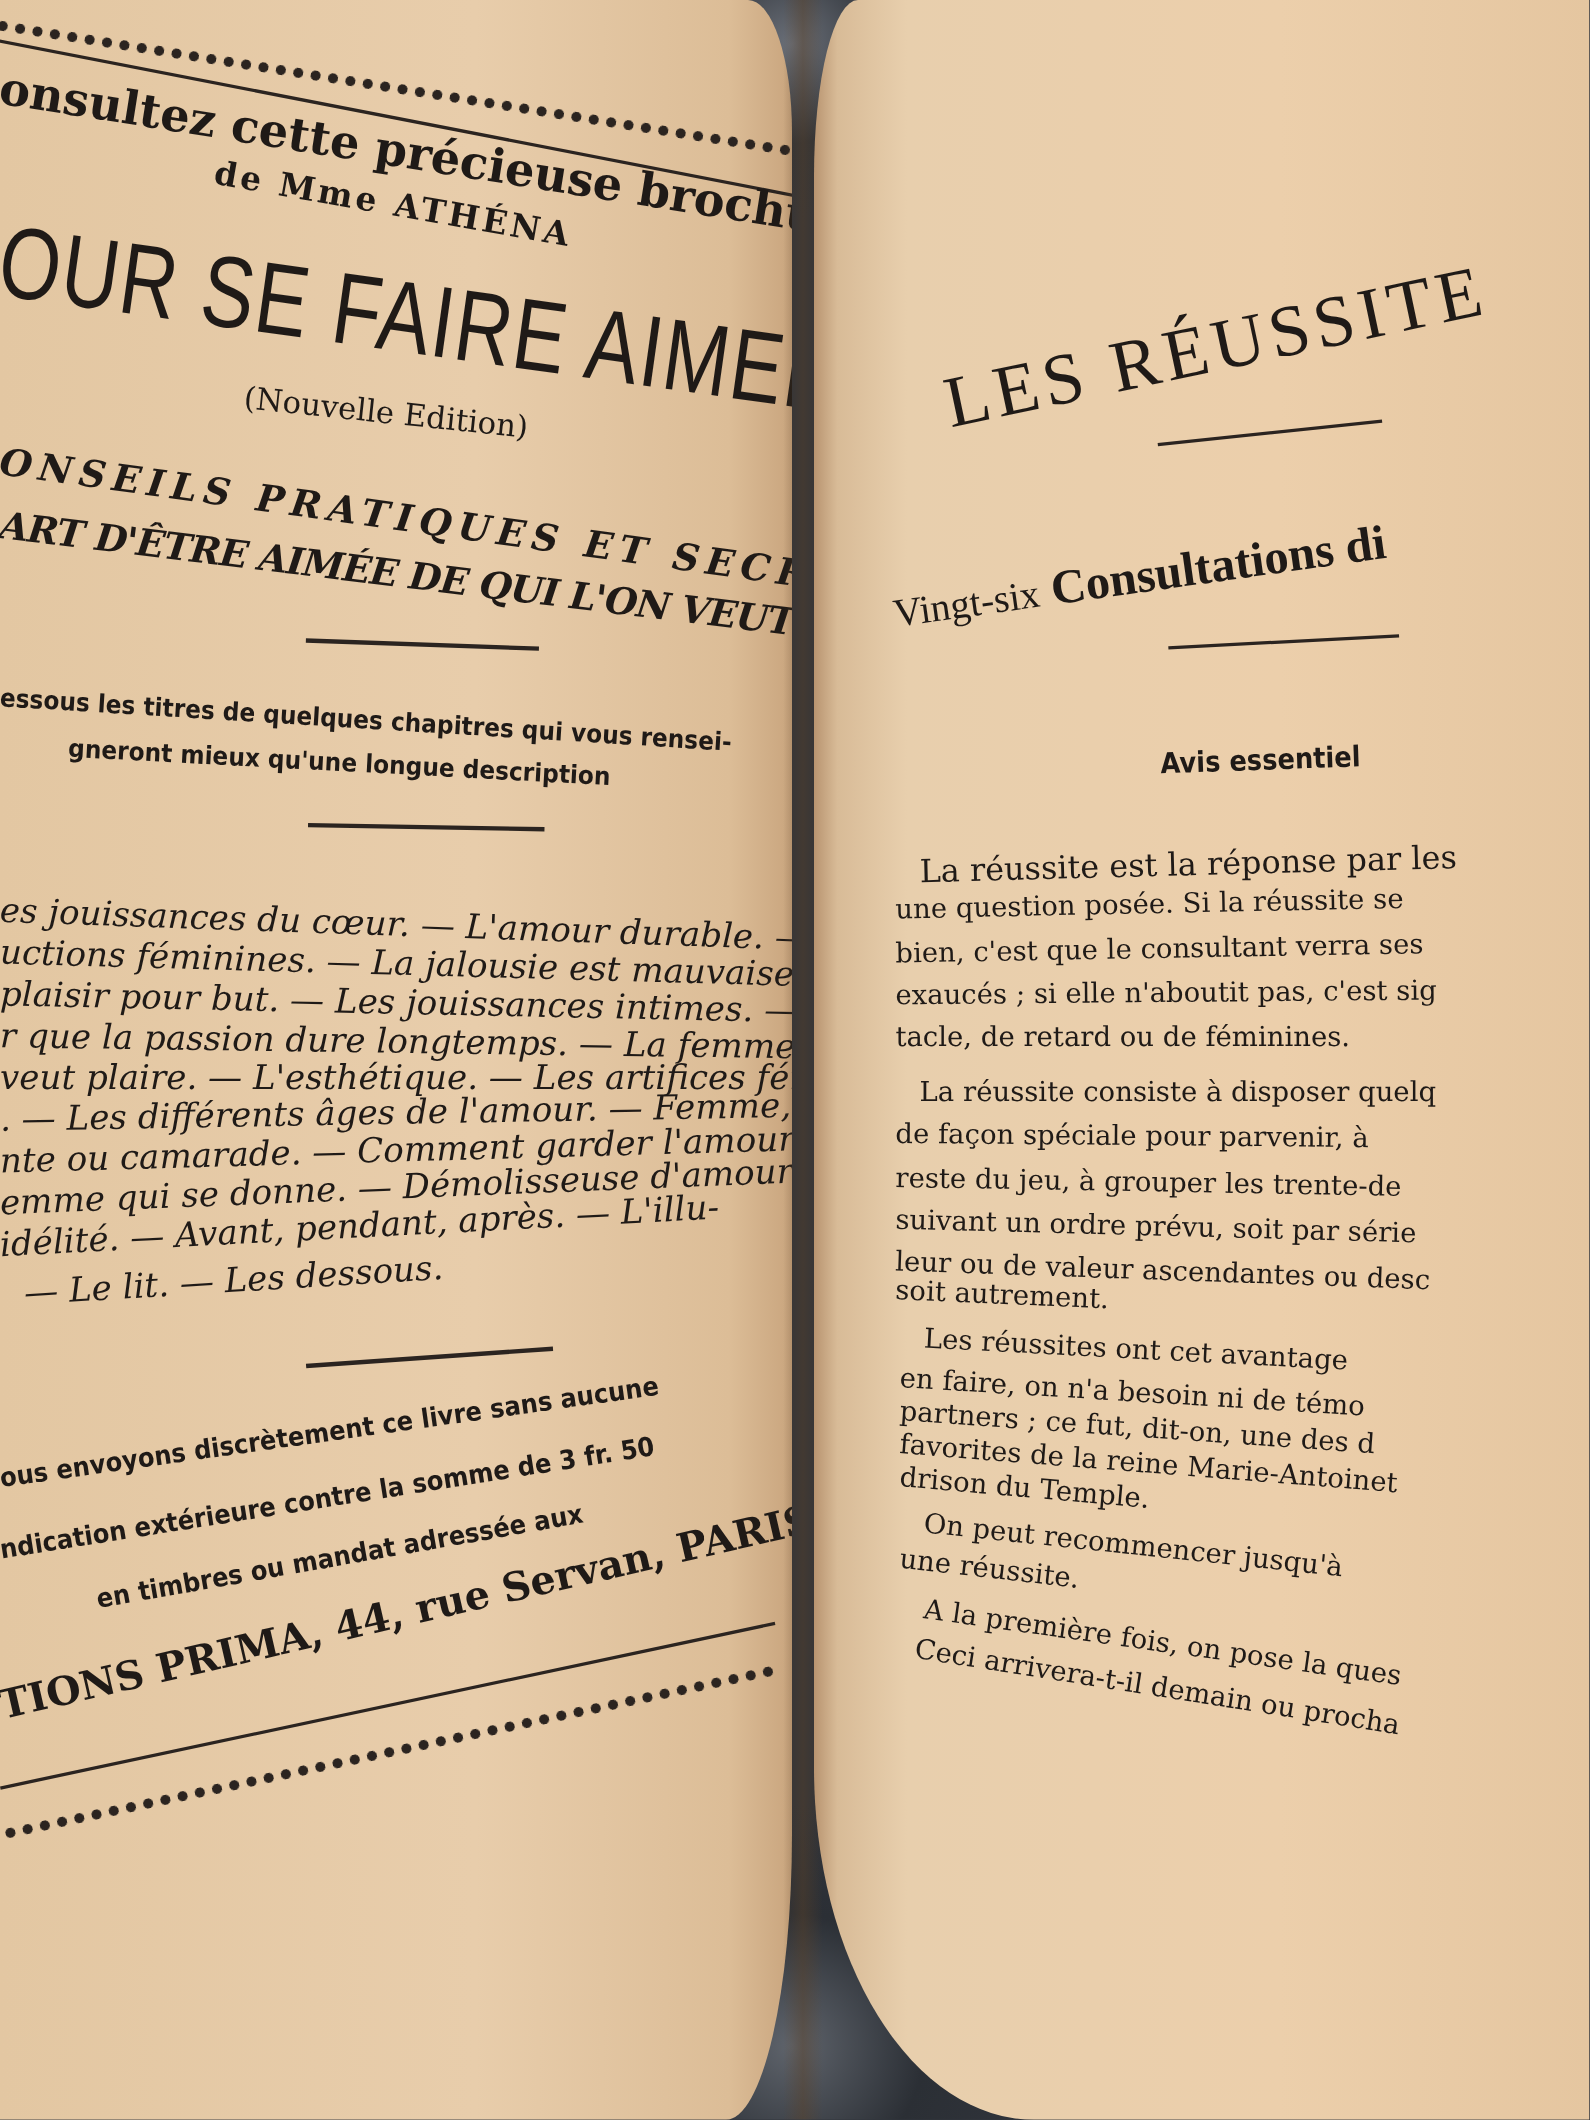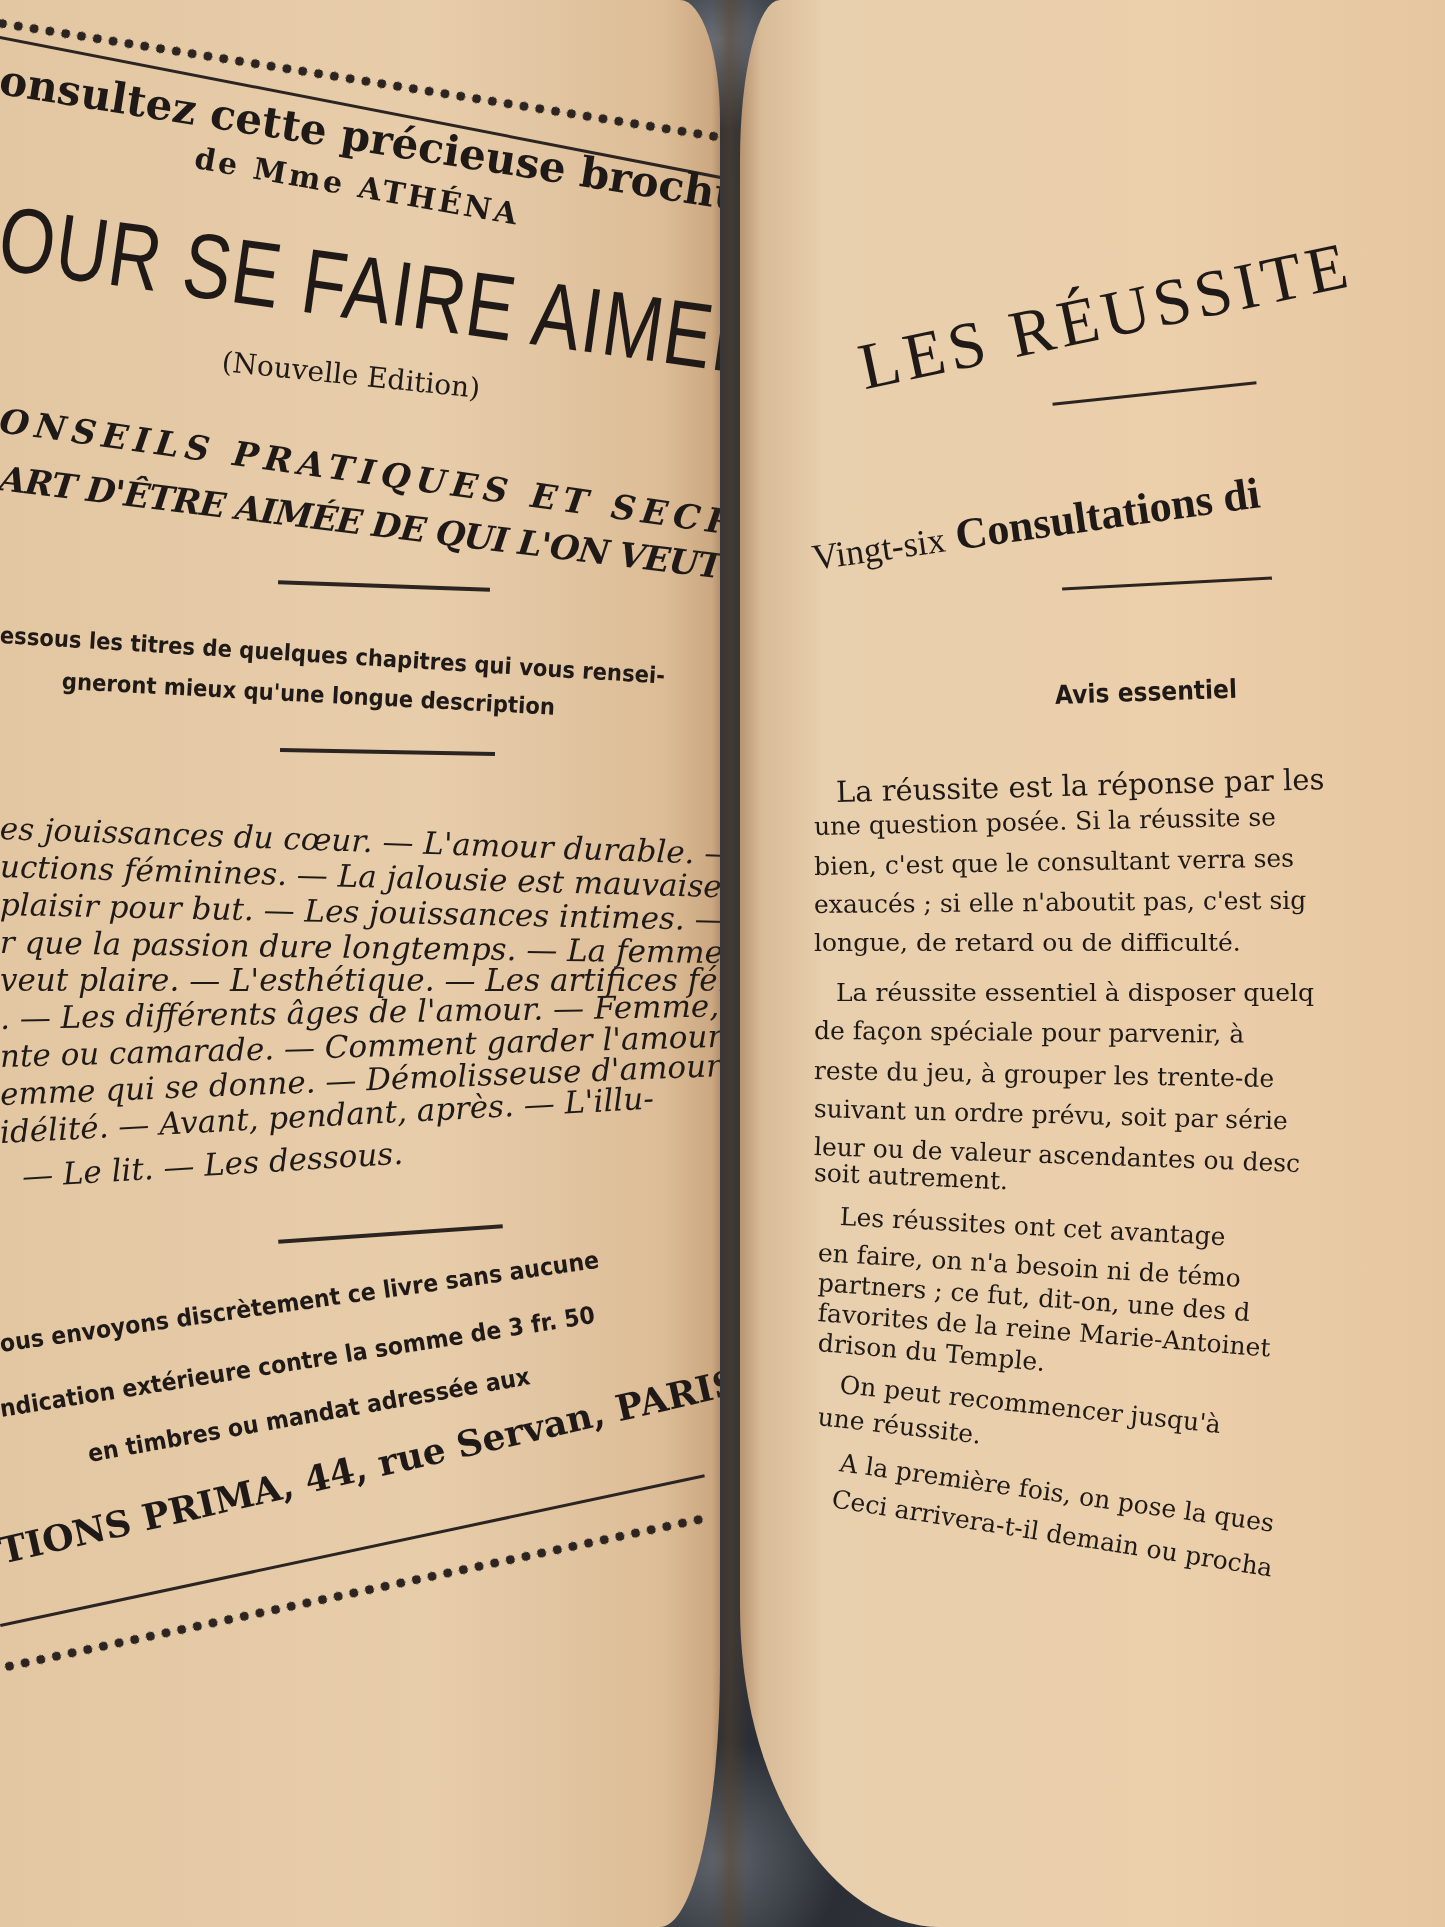--- a/index.html
+++ b/index.html
@@ -129,25 +129,25 @@
   </div>
   <div class="sep" style="left:322px; top:582px; width:210px; height:3px; transform: rotate(-3deg);"></div>
 
   <div class="rot r-avis" style="left:315px; top:680px; transform: rotate(-2deg) scaleX(0.9);">Avis essentiel</div>
 
   <div>
     <div class="rot body-line" style="left:96px; top:775px; transform: rotate(-1.5deg);">La réussite est la réponse par les</div>
     <div class="rot body-line small" style="left:74px; top:812px; transform: rotate(-1.2deg);">une question posée. Si la réussite se</div>
     <div class="rot body-line small" style="left:74px; top:852px; transform: rotate(-1deg);">bien, c'est que le consultant verra ses</div>
     <div class="rot body-line small" style="left:74px; top:890px; transform: rotate(-0.5deg);">exaucés ; si elle n'aboutit pas, c'est sig</div>
-    <div class="rot body-line small" style="left:74px; top:928px; transform: rotate(0deg);">longue, de retard ou de difficulté.</div>
+    <div class="rot body-line small" style="left:74px; top:928px; transform: rotate(0deg);">tacle, de retard ou de féminines.</div>
   </div>
 
   <div>
-    <div class="rot body-line small" style="left:96px; top:978px; transform: rotate(0deg);">La réussite essentiel à disposer quelq</div>
+    <div class="rot body-line small" style="left:96px; top:978px; transform: rotate(0deg);">La réussite consiste à disposer quelq</div>
     <div class="rot body-line small" style="left:74px; top:1016px; transform: rotate(0.5deg);">de façon spéciale pour parvenir, à</div>
     <div class="rot body-line small" style="left:74px; top:1056px; transform: rotate(1deg);">reste du jeu, à grouper les trente-de</div>
     <div class="rot body-line small" style="left:74px; top:1094px; transform: rotate(1.5deg);">suivant un ordre prévu, soit par série</div>
     <div class="rot body-line small" style="left:74px; top:1132px; transform: rotate(2deg);">leur ou de valeur ascendantes ou desc</div>
     <div class="rot body-line small" style="left:74px; top:1158px; transform: rotate(2.5deg);">soit autrement.</div>
   </div>
 
   <div>
     <div class="rot body-line small" style="left:100px; top:1202px; transform: rotate(3deg);">Les réussites ont cet avantage</div>
     <div class="rot body-line small" style="left:78px; top:1238px; transform: rotate(3.5deg);">en faire, on n'a besoin ni de témo</div>

